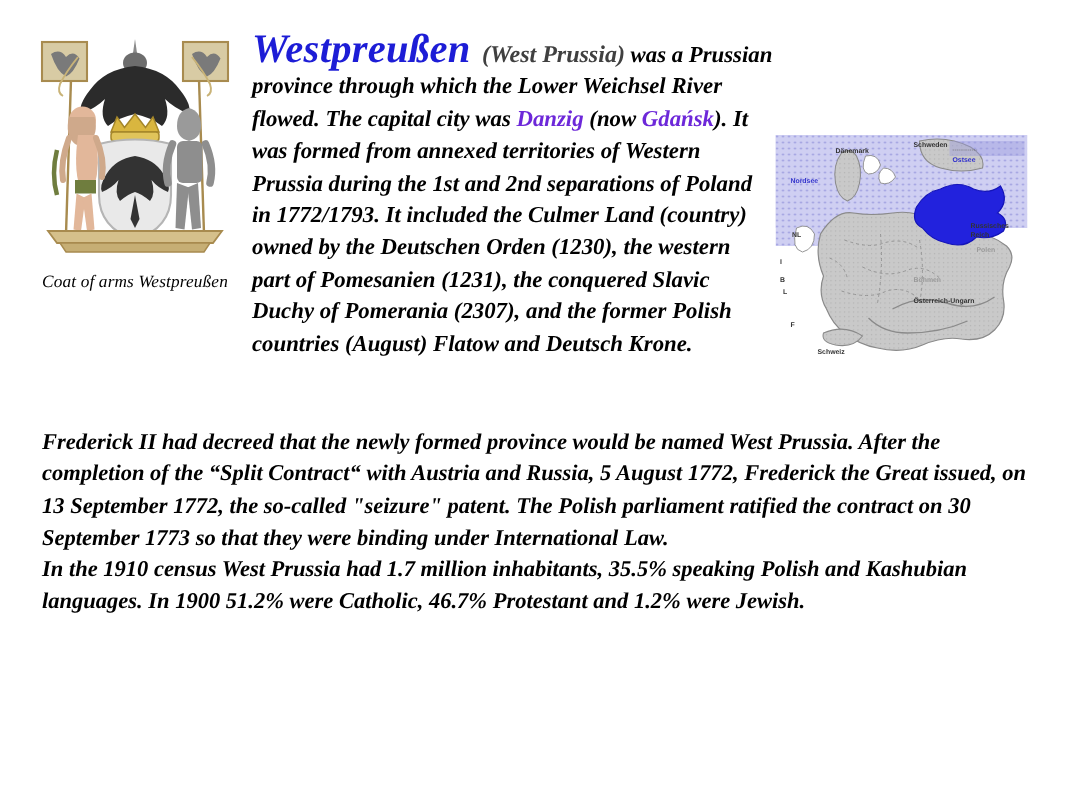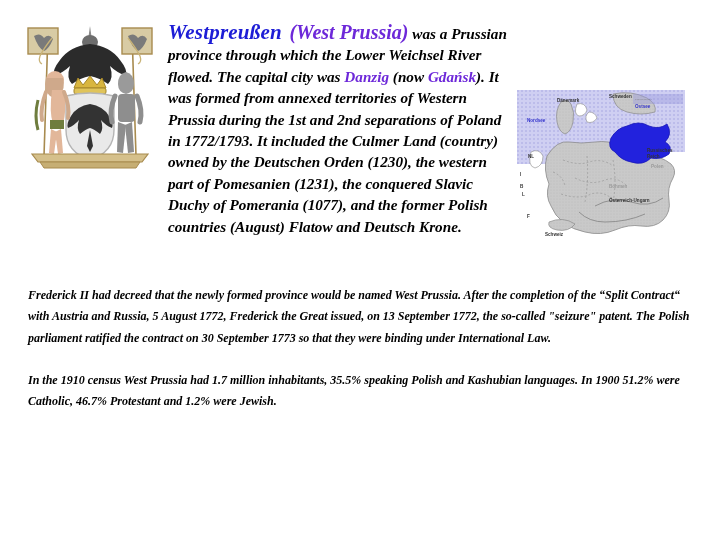--- a/index.html
+++ b/index.html
@@ -51,30 +51,30 @@
     top: 22px;
     width: 348px;
     font-style: italic;
     font-weight: bold;
     font-size: 15.2px;
     line-height: 21.4px;
     text-align: left;
   }
   .intro .title {
     color: #1d1dd6;
-    font-size: 21px;
+    font-size: 27px;
     font-style: italic;
     font-weight: bold;
     letter-spacing: 0.2px;
   }
   .intro .subtitle {
-    font-size: 20px;
-    font-weight: bold;
-    font-style: italic;
-    color: #6d28d9;
+    font-size: 16px;
+    font-weight: bold;
+    font-style: italic;
+    color: #404040;
   }
   .intro .blue {
     color: #6d28d9;
   }
   .intro .normalw {
     font-weight: normal;
   }
 
   
   .map-block {
@@ -91,31 +91,30 @@
   }
 
   
   .body-text {
     position: absolute;
     left: 28px;
     top: 285px;
     width: 664px;
     font-style: italic;
     font-weight: bold;
-    font-size: 12px;
+    font-size: 15px;
     line-height: 21.3px;
   }
   .para {
     margin: 0;
   }
   .para + .para {
     margin-top: 0;
   }
   .para.spaced {
-    margin-top: 21px;
   }
 </style>
 </head>
 <body>
 
 <div class="page">
 
   <div class="coa-block">
     <div class="coa-figure">
       <svg viewBox="0 0 152 160" width="152" height="160" aria-hidden="true">
@@ -162,36 +161,37 @@
         <rect x="104" y="78" width="17" height="28" rx="4" fill="#8e8e8e"></rect>
         <path d="M104 106 l-1 30 l6 1 l3 -28z" fill="#8e8e8e"></path>
         <path d="M118 106 l2 30 l-6 1 l-3 -28z" fill="#8e8e8e"></path>
         <path d="M101 80 q-6 14 -3 26" stroke="#8e8e8e" stroke-width="5" fill="none" stroke-linecap="round"></path>
         <path d="M123 80 q6 14 3 26" stroke="#8e8e8e" stroke-width="5" fill="none" stroke-linecap="round"></path>
 
         <path d="M18 138 l116 0 l-6 8 l-104 0z" fill="#d5c08b" stroke="#a88b4f" stroke-width="1.2"></path>
         <path d="M26 146 l100 0 l-4 6 l-92 0z" fill="#c6ae74" stroke="#a88b4f" stroke-width="1"></path>
       </svg>
     </div>
+    <div class="coa-caption">Coat of arms Westpreußen</div>
   </div>
 
   <div class="intro">
     <span class="title">Westpreußen</span><span class="normalw">&nbsp;&nbsp;</span><span class="subtitle">(West Prussia)</span>
     <span>was a</span>
     <span>Prussian province through which the Lower</span>
     <span>Weichsel River flowed. The capital city was</span>
     <span class="blue">Danzig</span>
     <span>(now</span>
     <span class="blue">Gdańsk</span><span>). It was formed from</span>
     <span>annexed territories of Western Prussia during the</span>
     <span>1st and 2nd separations of Poland in 1772/1793. It</span>
     <span>included the Culmer Land (country) owned by the</span>
     <span>Deutschen Orden (1230), the western part of</span>
     <span>Pomesanien (1231),  the conquered Slavic Duchy</span>
-    <span>of Pomerania (1077), and the former Polish</span>
+    <span>of Pomerania (2307), and the former Polish</span>
     <span>countries (August) Flatow and Deutsch Krone.</span>
   </div>
 
   <div class="map-block">
     <svg class="map-figure" viewBox="0 0 168 156">
       <defs>
         <pattern id="seaDots" width="4" height="4" patternUnits="userSpaceOnUse">
           <rect width="4" height="4" fill="#cfcff2"></rect>
           <circle cx="1" cy="1" r="0.7" fill="#9a9ade"></circle>
         </pattern>

